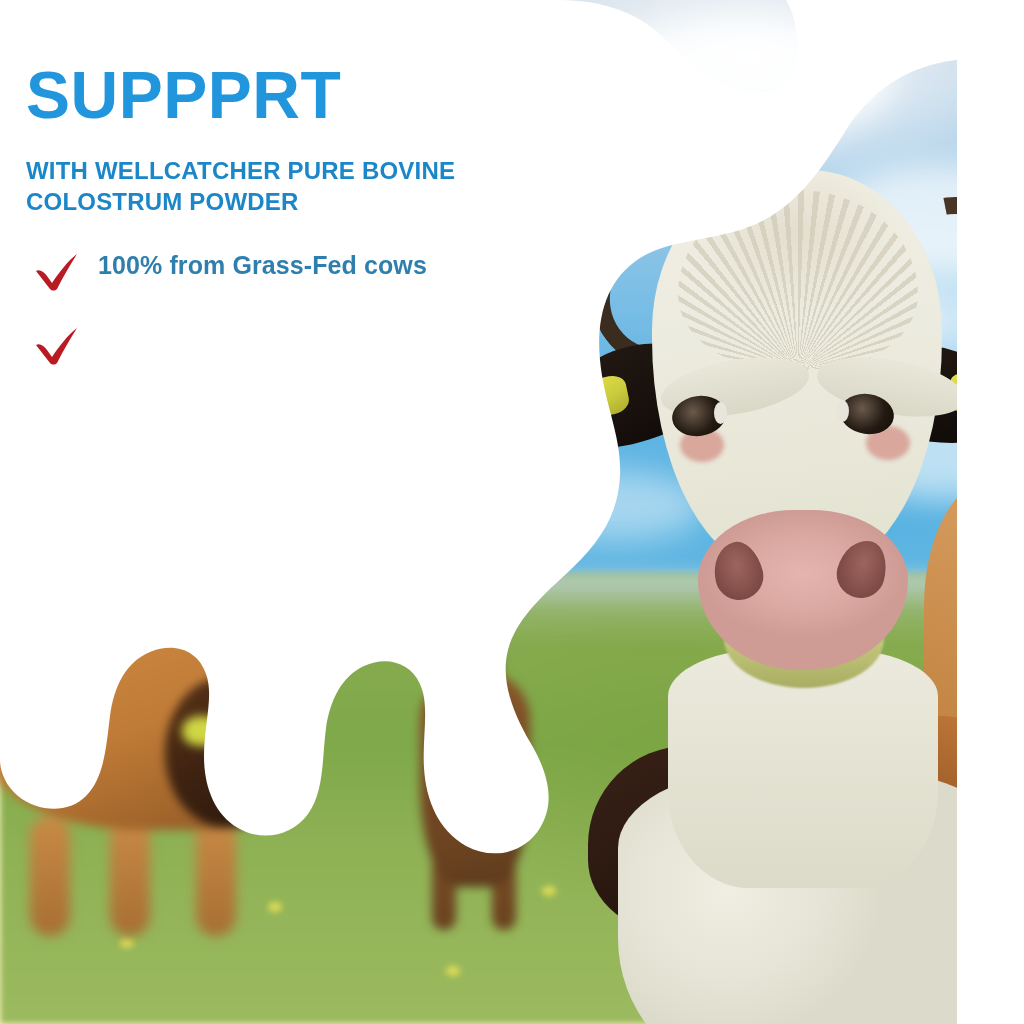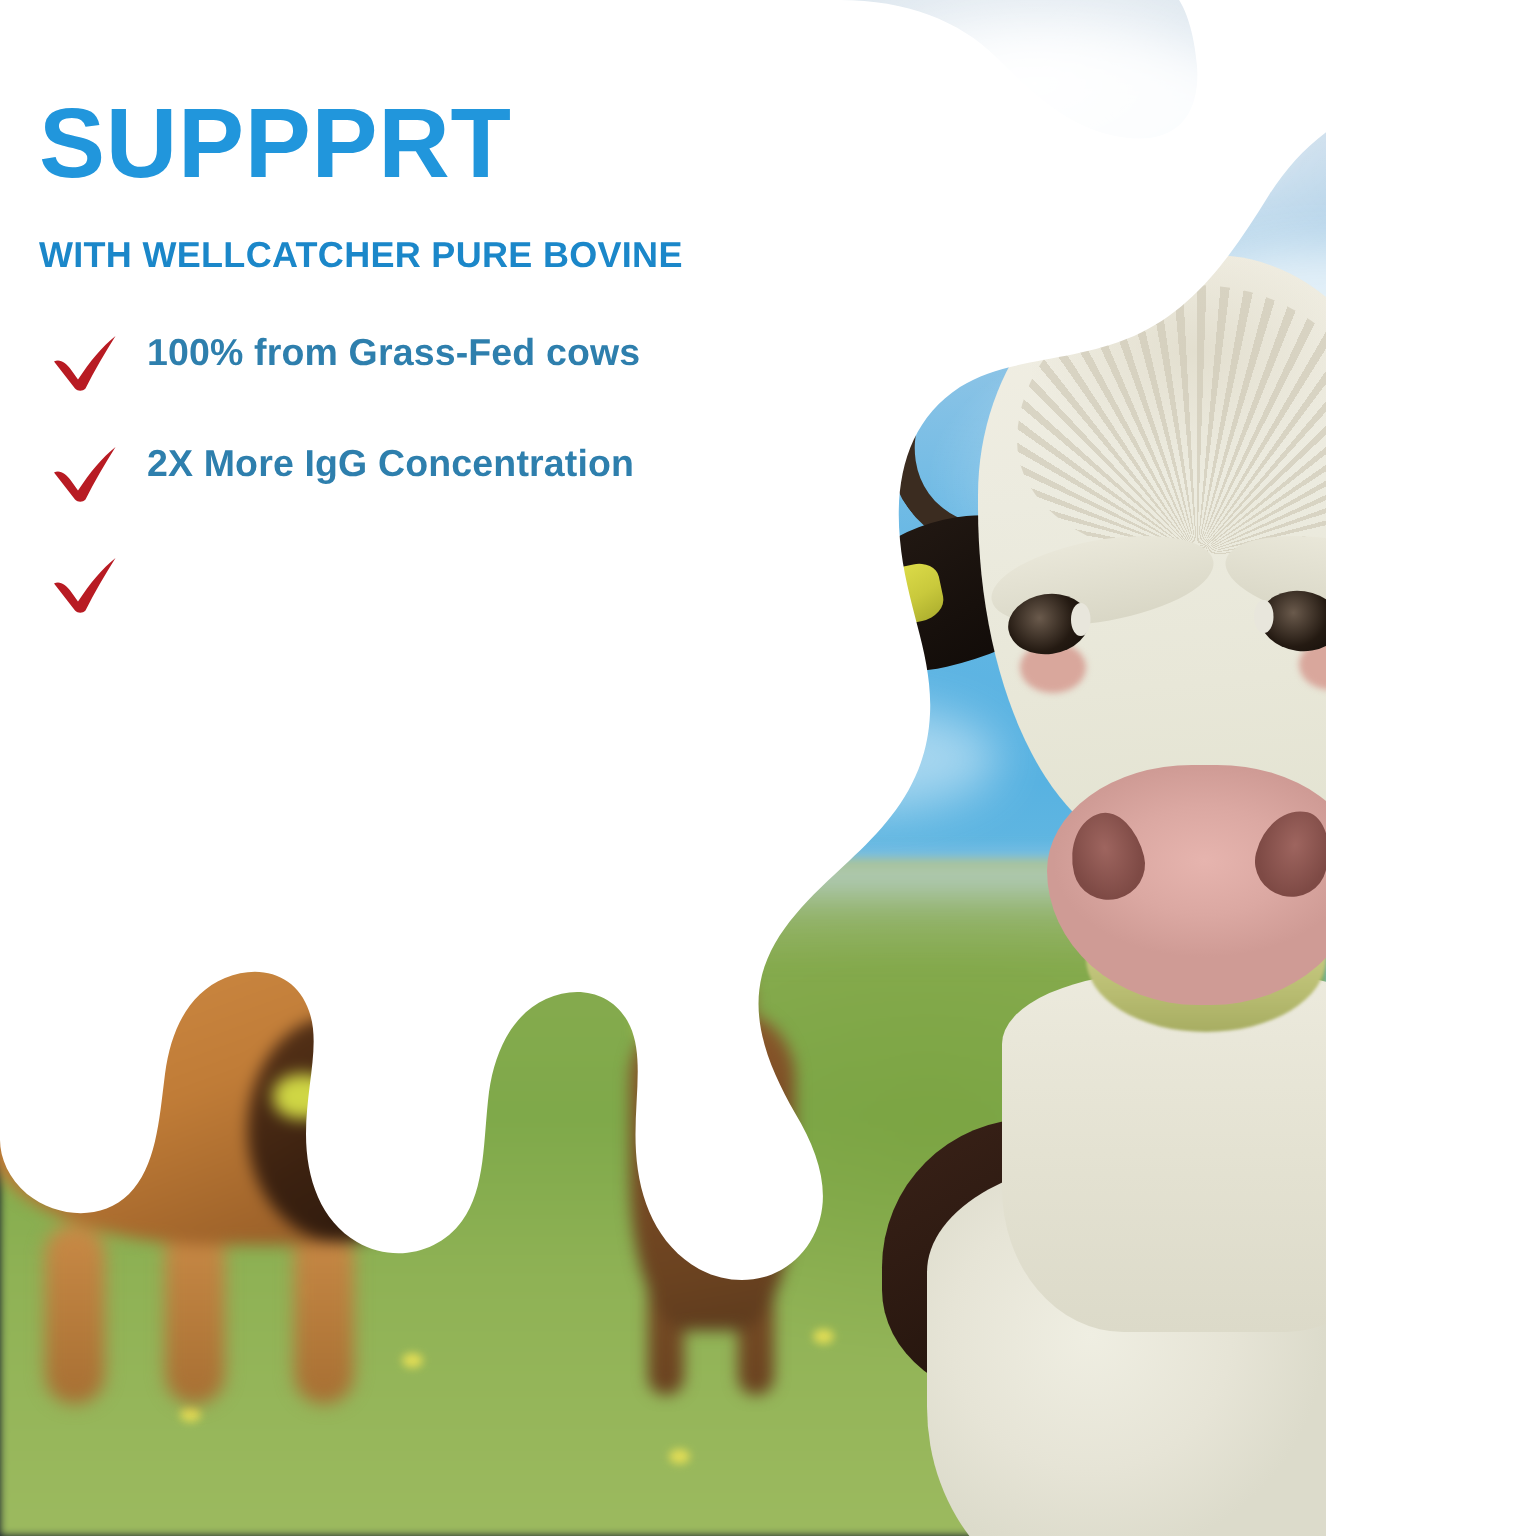--- a/index.html
+++ b/index.html
@@ -2,25 +2,25 @@
 <html><head>
 <meta charset="utf-8">
 <style>
   html, body {
     margin: 0;
     padding: 0;
     background: #ffffff;
   }
   #poster {
     position: relative;
-    width: 884px;
+    width: 957px;
     height: 1024px;
     overflow: hidden;
     font-family: "Liberation Sans", sans-serif;
-    background: #0f172a;
+    background: #fef9c3;
   }
 
   
   .photo {
     position: absolute;
     inset: 0;
     overflow: hidden;
   }
   .sky {
     position: absolute;
@@ -445,40 +445,33 @@
   </div>
 
   <div class="content">
 
     <h1 class="headline" style="color: rgb(33, 150, 220);">
       <span class="l1">SUPPPRT</span>
     </h1>
 
     <h2 class="subhead" style="color: rgb(27, 135, 201);">
       <span class="s1">WITH WELLCATCHER PURE BOVINE</span>
+      <span class="s2">COLOSTRUM POWDER</span>
     </h2>
 
     <ul class="bullets">
       <li class="bullet">
         <span class="check">
           <svg viewBox="0 0 46 40" xmlns="http://www.w3.org/2000/svg" aria-hidden="true">
             <path d="M2 20 C6 18 10 21 13 25 L18 32 C26 20 34 10 43 3 C36 14 29 26 23 38 C21 40 18 40 16 38 Z" fill="#B81B23"></path>
           </svg>
         </span>
         <span class="bullet-text" style="color: rgb(46, 127, 173);">100% from Grass-Fed cows</span>
       </li>
 
-      <li class="bullet">
-        <span class="check">
-          <svg viewBox="0 0 46 40" xmlns="http://www.w3.org/2000/svg" aria-hidden="true">
-            <path d="M2 20 C6 18 10 21 13 25 L18 32 C26 20 34 10 43 3 C36 14 29 26 23 38 C21 40 18 40 16 38 Z" fill="#B81B23"></path>
-          </svg>
-        </span>
-        <span class="bullet-text" style="color: rgb(46, 127, 173);">2X More IgG Concentration</span>
-      </li>
 
       <li class="bullet">
         <span class="check">
           <svg viewBox="0 0 46 40" xmlns="http://www.w3.org/2000/svg" aria-hidden="true">
             <path d="M2 20 C6 18 10 21 13 25 L18 32 C26 20 34 10 43 3 C36 14 29 26 23 38 C21 40 18 40 16 38 Z" fill="#B81B23"></path>
           </svg>
         </span>
       </li>
     </ul>
   </div>

